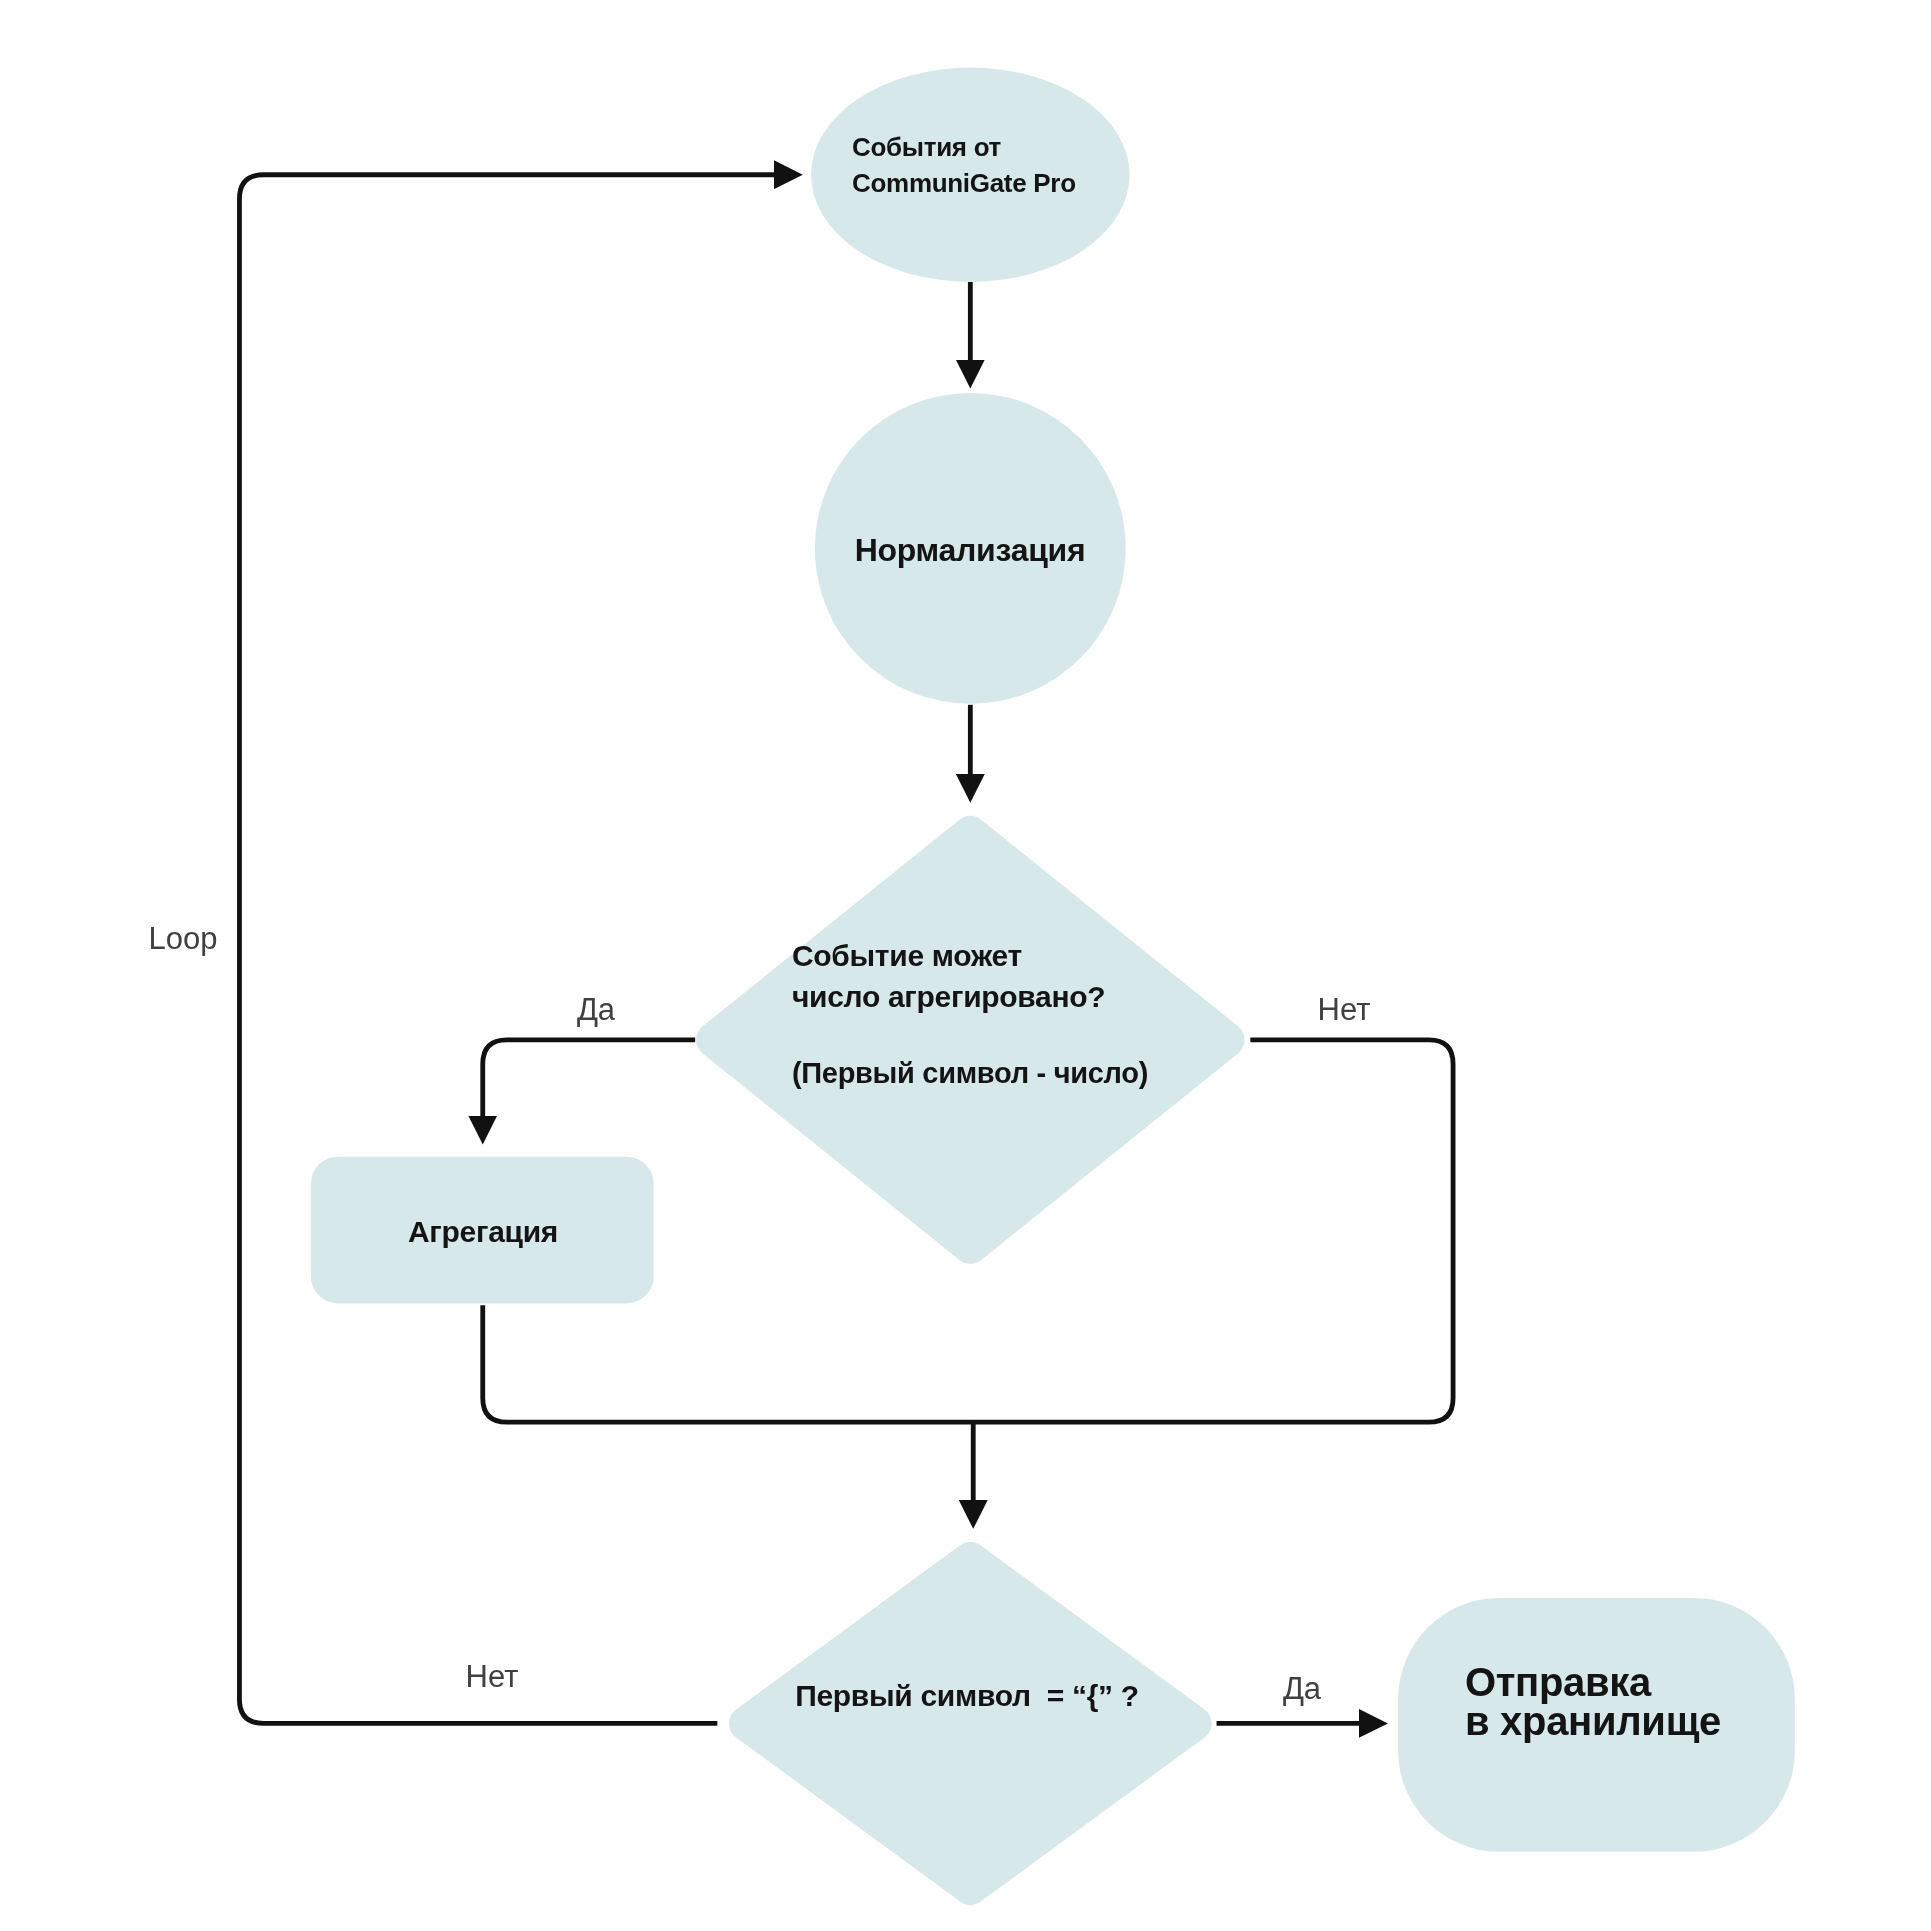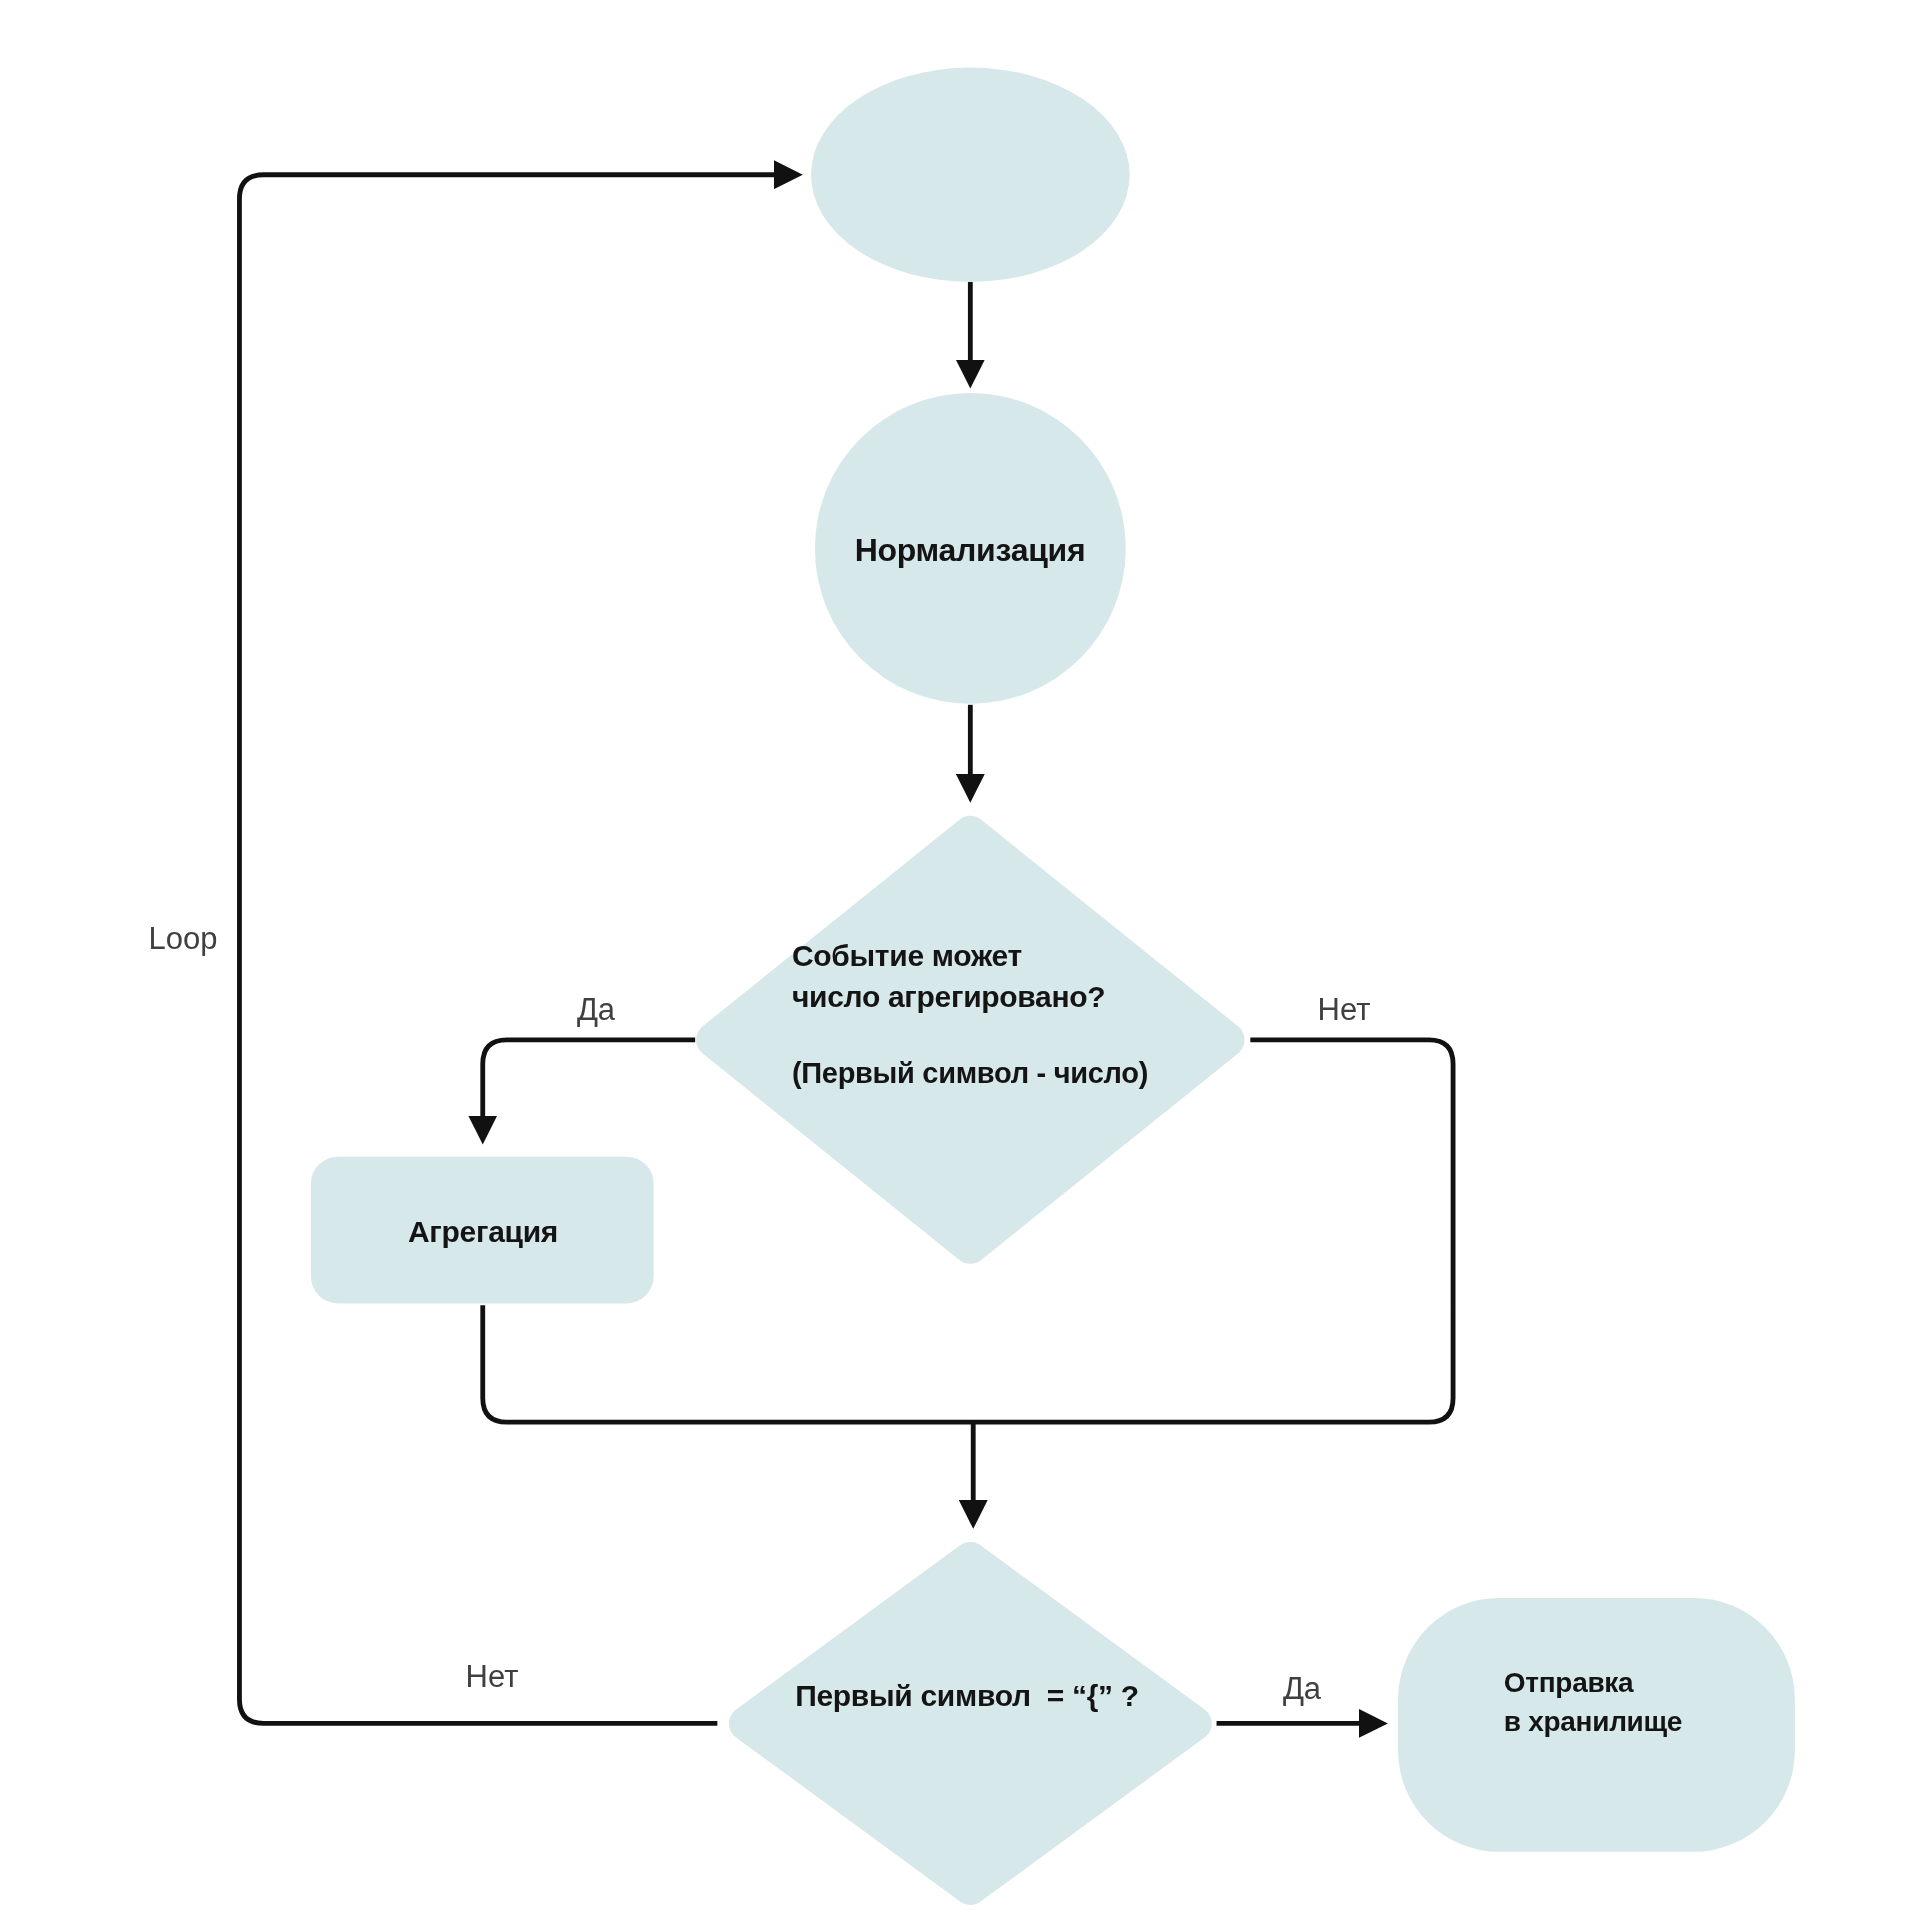--- a/index.html
+++ b/index.html
@@ -50,34 +50,38 @@
     <g>
       <ellipse class="shape" cx="1005" cy="181" rx="165" ry="111" fill="#d7e8ea"></ellipse>
       <circle class="shape" cx="1005" cy="568" r="161" fill="#d7e8ea"></circle>
       <polygon class="shape" points="1005,863 1271,1077 1005,1291 739,1077" fill="#d7e8ea" stroke="#d7e8ea" stroke-width="36" stroke-linejoin="round"></polygon>
       <rect class="shape" x="322" y="1198" width="355" height="152" rx="28" fill="#d7e8ea"></rect>
       <polygon class="shape" points="1005,1615 1237,1785 1005,1955 773,1785" fill="#d7e8ea" stroke="#d7e8ea" stroke-width="36" stroke-linejoin="round"></polygon>
       <rect class="shape" x="1448" y="1655" width="411" height="263" rx="105" fill="#d7e8ea"></rect>
     </g>
   </svg>
 
+  <div class="label bold" style="left: 852px; top: 129px; text-align: left; font-size: 26px; line-height: 36px;">
+    <div>События от</div>
+    <div>CommuniGate Pro</div>
+  </div>
 
   <div class="label bold center" style="left: 970px; top: 550px; font-size: 32px;">Нормализация</div>
 
   <div class="label bold xcenter" style="left: 970px; top: 935px; font-size: 30px; line-height: 41px;">
     <div>Событие может</div>
     <div>число агрегировано?</div>
     <div style="margin-top: 36px; font-size: 29px;">(Первый символ - число)</div>
   </div>
 
   <div class="label bold center" style="left: 483px; top: 1232px; font-size: 30px;">Агрегация</div>
 
   <div class="label bold center pre" style="left: 967px; top: 1696px; font-size: 30px;">Первый символ  = “{” ?</div>
 
-  <div class="label bold xcenter" style="left: 1593px; top: 1663px; font-size: 28px; line-height: 39px;">
+  <div class="label bold xcenter" style="left: 1593px; top: 1663px; font-size: 40px; line-height: 39px;">
     <div>Отправка</div>
     <div>в хранилище</div>
   </div>
 
   <div class="label edge-label center" style="left: 183px; top: 939px;">Loop</div>
 
   <div class="label edge-label center" style="left: 596px; top: 1010px;">Да</div>
 
   <div class="label edge-label center" style="left: 1344px; top: 1010px;">Нет</div>
 

